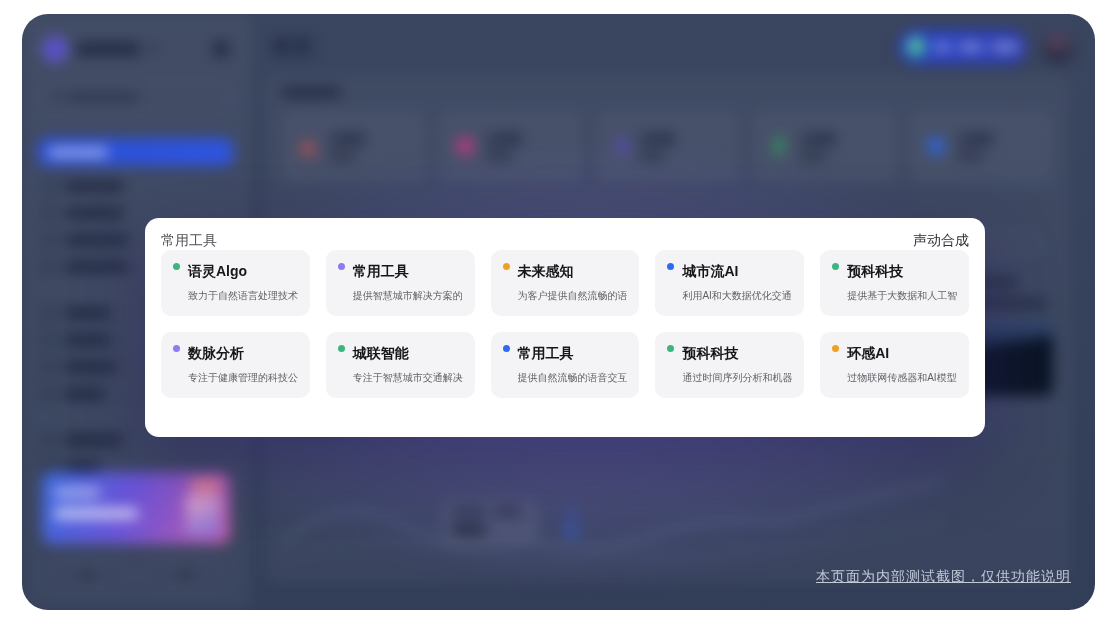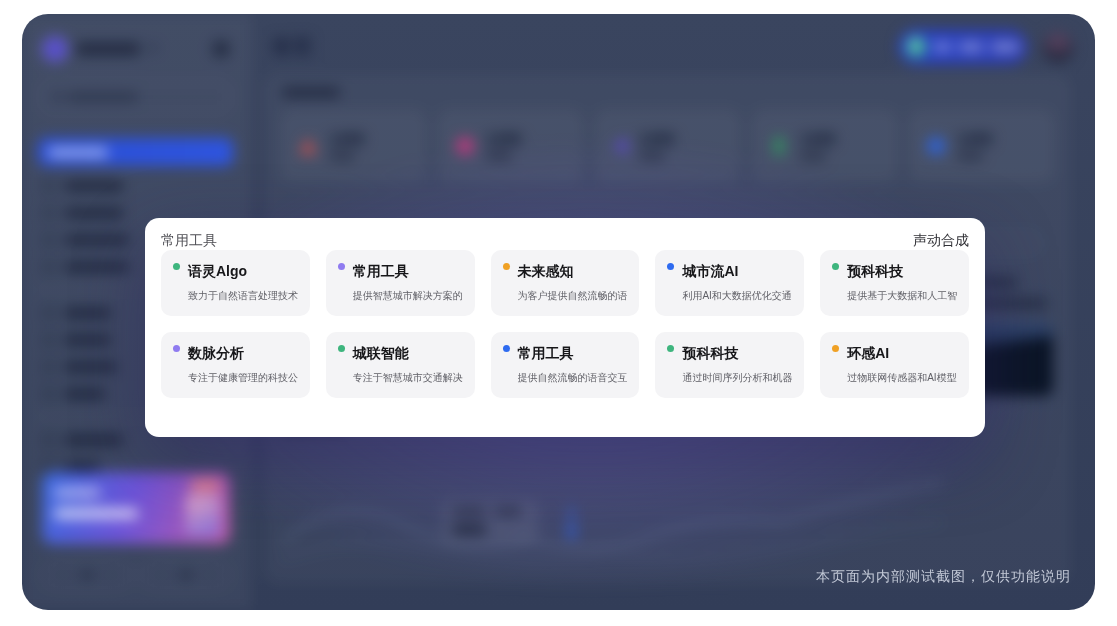--- a/index.html
+++ b/index.html
@@ -69,21 +69,21 @@
     background:#0b1526; transform:rotate(-8deg); }
 
   .chart-sec { position:absolute; left:18px; right:150px; bottom:12px; height:150px; }
   .chart-sec svg { position:absolute; left:0; bottom:0; }
   .tooltip { position:absolute; left:160px; bottom:28px; width:96px; height:44px; border-radius:8px; background:rgba(255,255,255,.07); padding:8px 10px; }
   .tooltip .bar { background:rgba(13,20,40,.6); }
   .marker { position:absolute; left:288px; bottom:40px; width:3px; height:26px; background:#2f63e8; border-radius:2px; }
   .marker:after { content:""; position:absolute; left:-3px; bottom:-6px; width:9px; height:9px; border-radius:50%; background:#2f63e8; }
 
   
-  .footer-note { position:absolute; right:24px; bottom:24px; font-size:14px; color:#c3c9d7; letter-spacing:1px; }
+  .footer-note { position:absolute; right:24px; bottom:24px; font-size:14px; color:#c3c9d7; letter-spacing:1px;text-decoration:underline; }
 
   
   .modal { position:absolute; left:145px; top:218px; width:840px; height:219px; background:#fff; border-radius:14px;
     box-shadow:0 24px 70px rgba(42,32,96,.45); padding:14px 16px; }
   .modal-head { display:flex; align-items:center; }
   .modal-title { font-size:14px; color:#4f4f55; }
   .modal-action { margin-left:auto; font-size:14px; color:#323237; cursor:pointer; }
   .tool-grid { display:grid; grid-template-columns:repeat(5,1fr); gap:16px; }
   .tool-card { background:#f4f4f6; border-radius:10px; height:66px; padding:13px 12px; cursor:pointer; overflow:hidden; }
   .tool-top { display:flex; gap:8px; }

